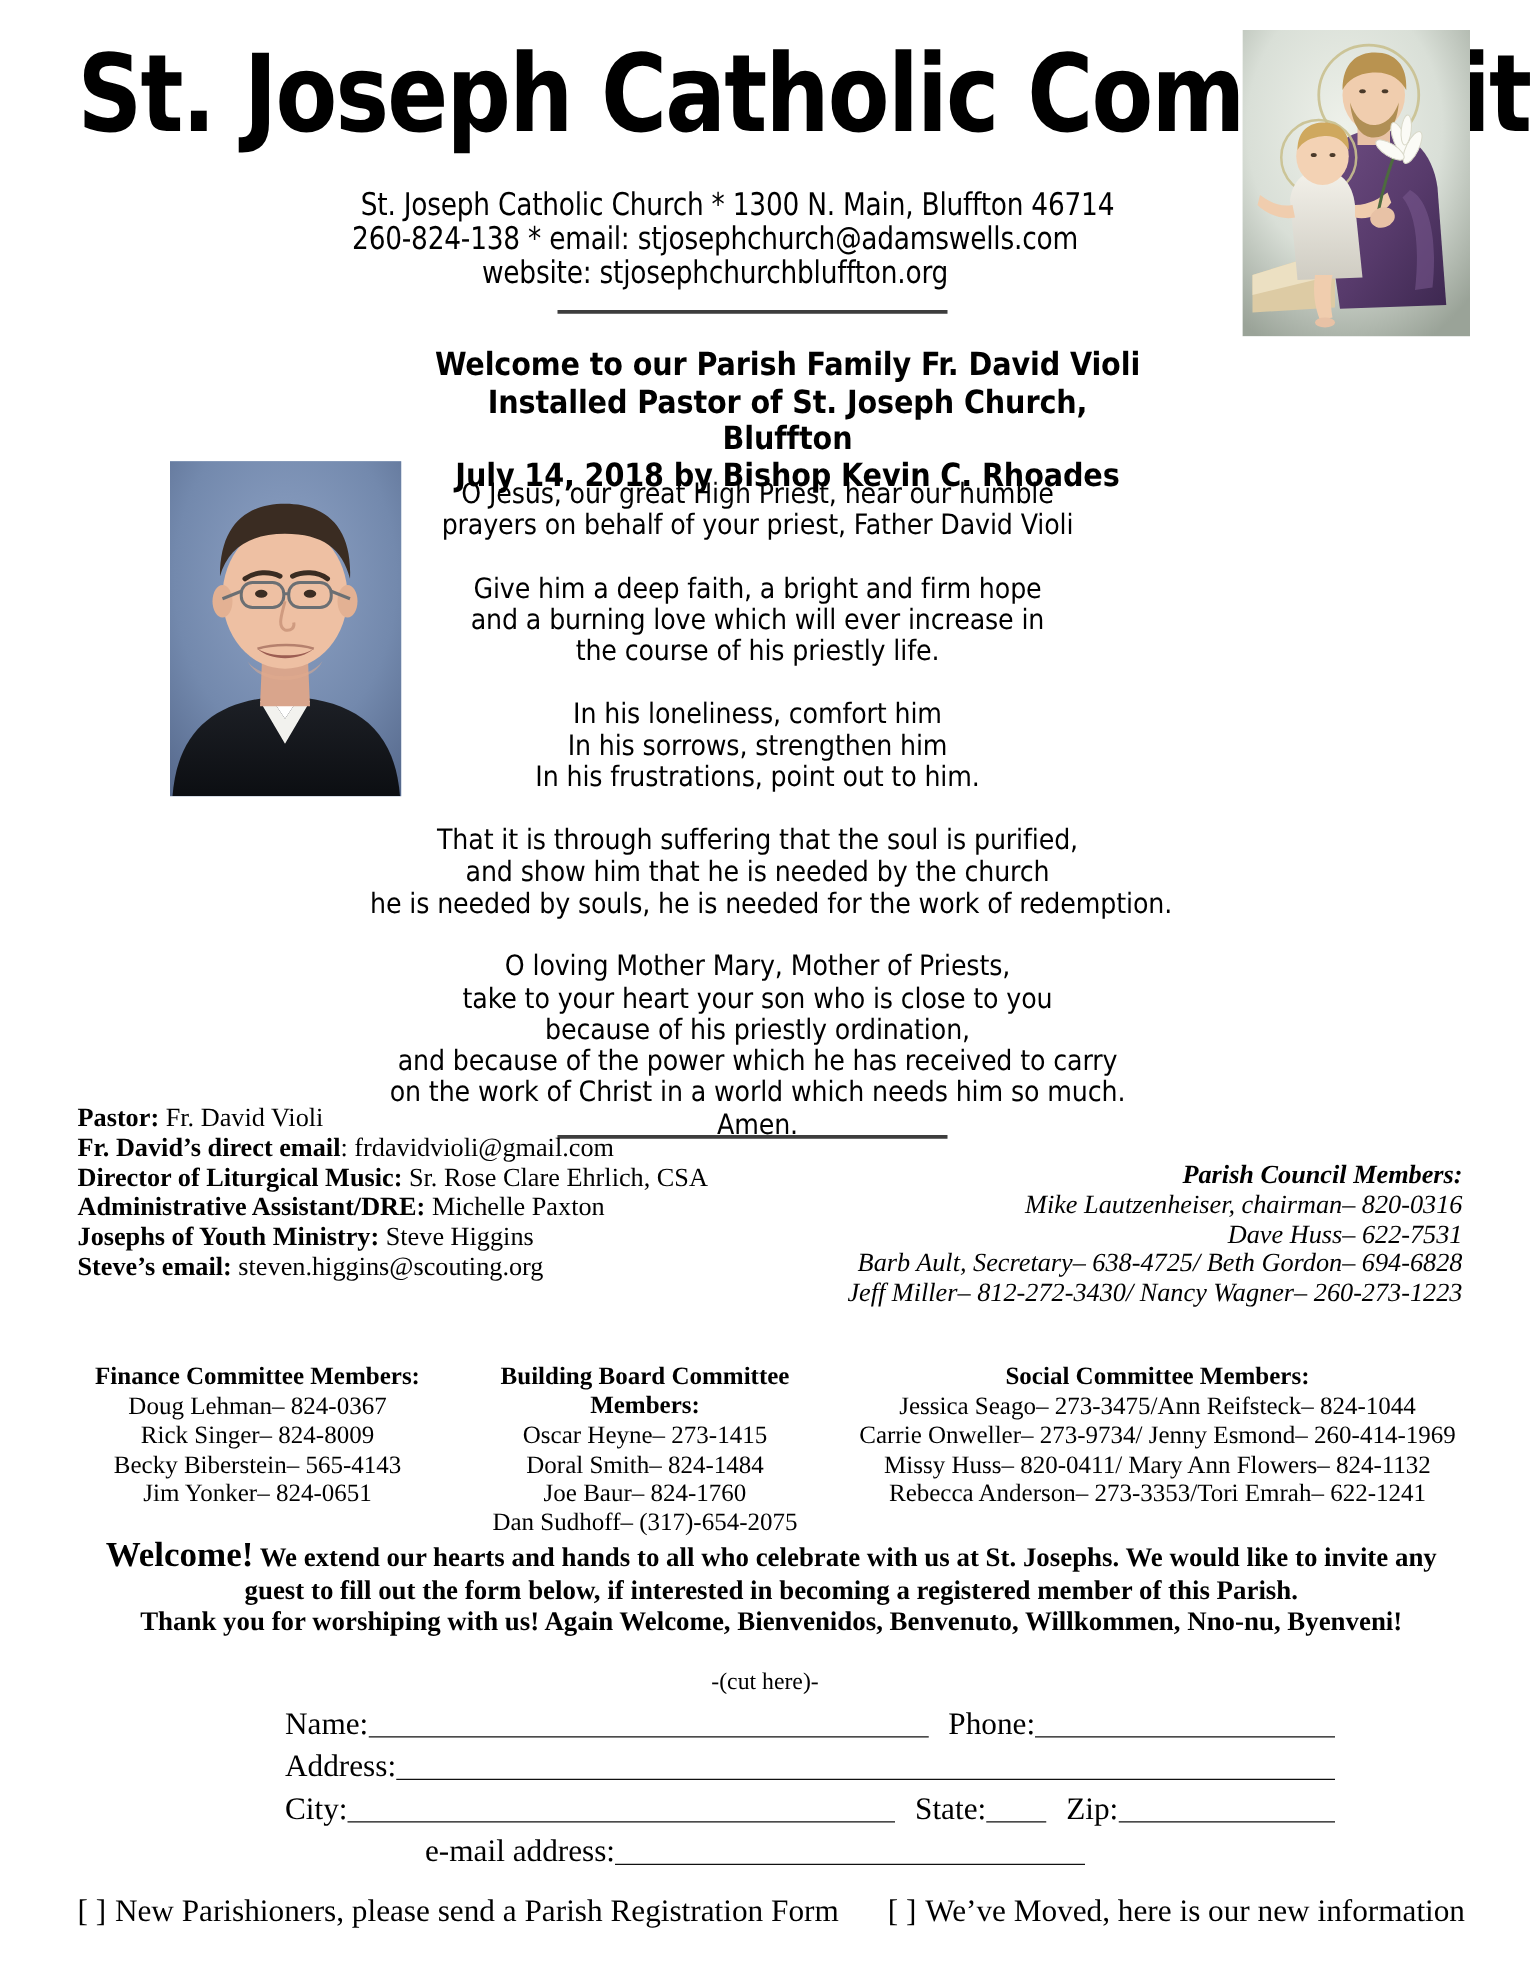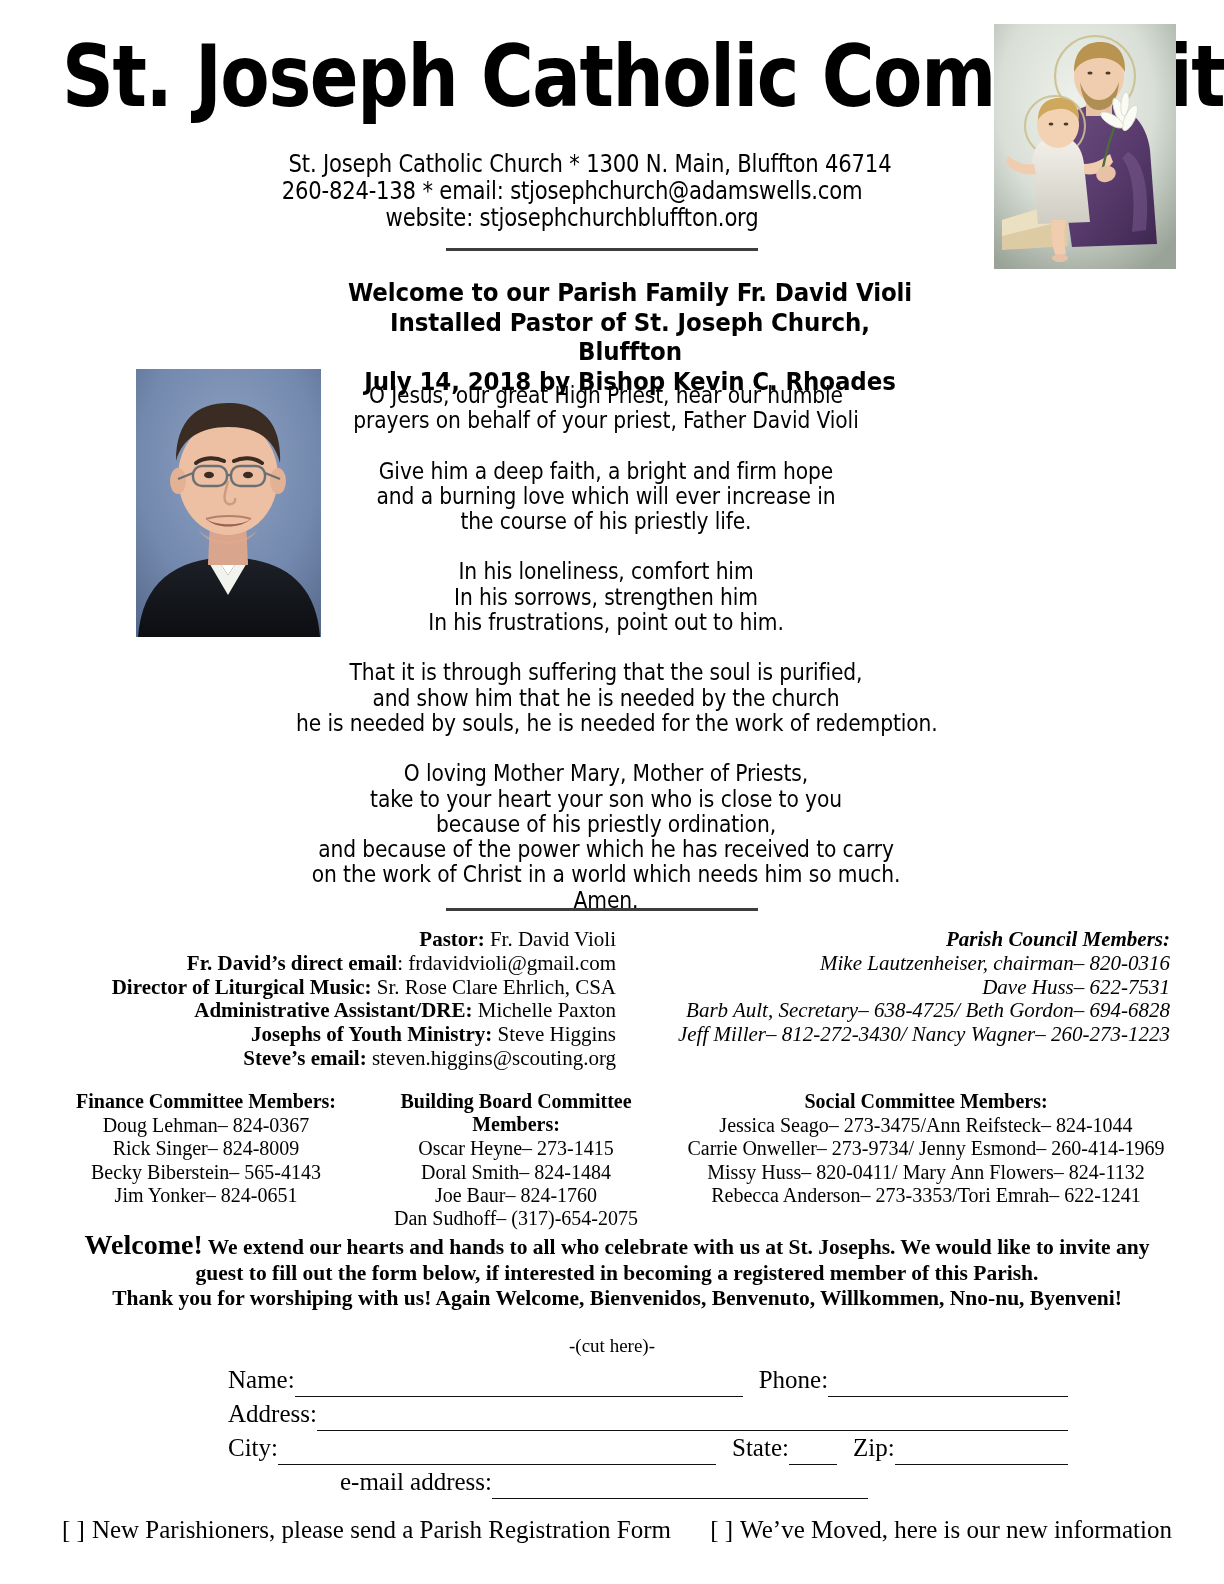--- a/index.html
+++ b/index.html
@@ -114,26 +114,25 @@
     letter-spacing: -0.1px;
   }
   .prayer-stanza { margin: 0 0 25px 0; }
   .prayer-stanza:last-child { margin-bottom: 12px; }
   .prayer-stanza div { white-space: nowrap; }
 
   
   #staff-block {
     position: absolute;
     left: 62px;
-    top: 928px;
+    top: 883px;
     width: 520px;
-    text-align: right;
+    text-align: left;
     font-size: 21px;
     line-height: 23.8px;
-    margin-left: 34px;
   }
   #council-block {
     position: absolute;
     left: 630px;
     top: 928px;
     width: 540px;
     text-align: right;
     font-size: 21px;
     line-height: 23.8px;
     font-style: italic;
@@ -199,21 +198,21 @@
   #reg-form {
     position: absolute;
     left: 228px;
     top: 1363px;
     width: 840px;
     font-size: 25px;
     line-height: 34px;
   }
   .form-row {
     display: flex;
-    align-items: flex-end;
+    align-items: flex-start;
     height: 34px;
     white-space: nowrap;
   }
   .form-label { flex: 0 0 auto; }
   .blank {
     flex: 0 0 auto;
     border-bottom: 1.6px solid #111111;
     height: 26px;
   }
   .blank.grow { flex: 1 1 auto; }

